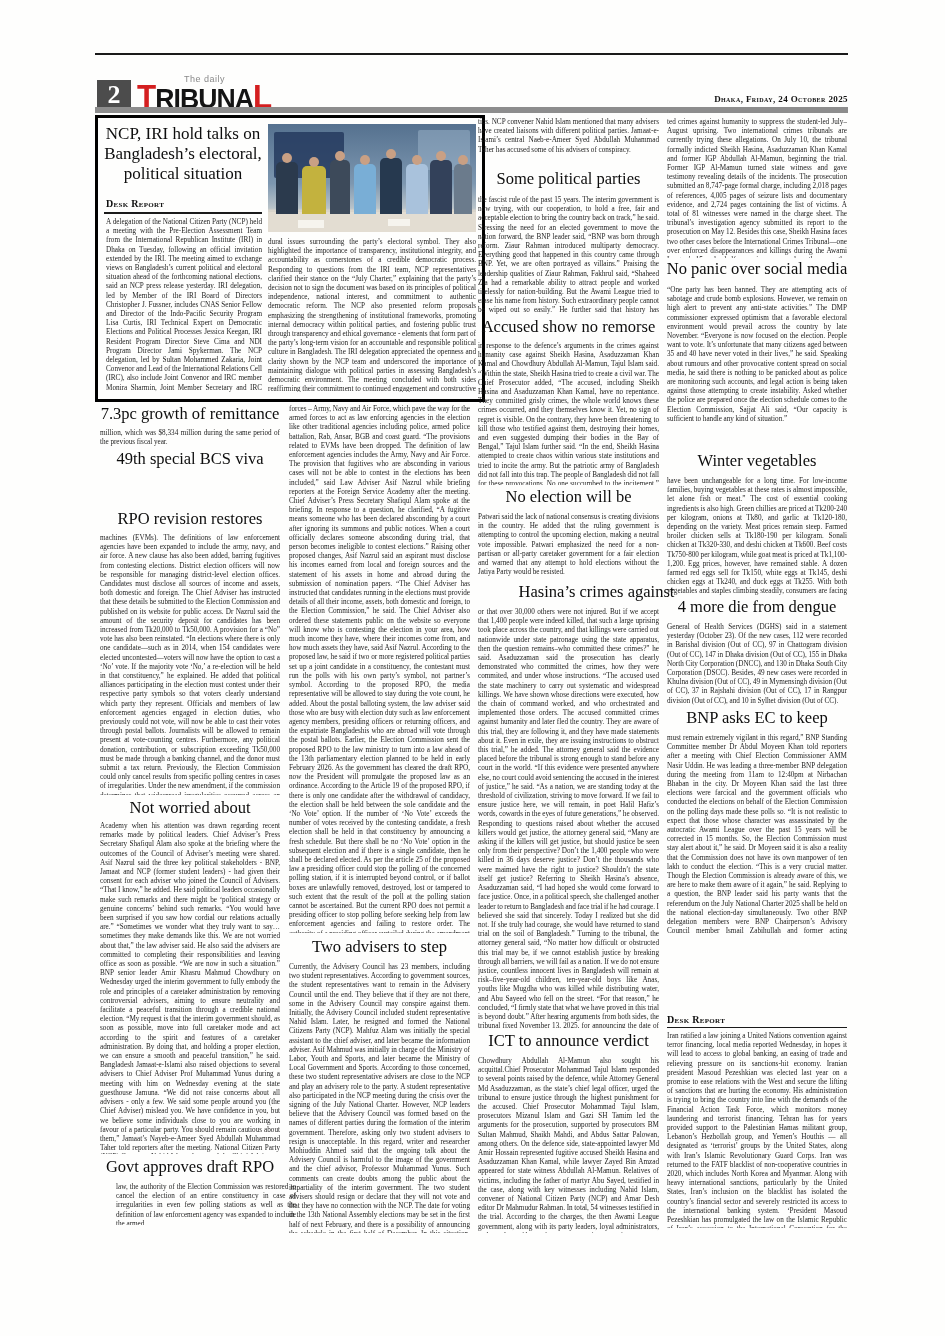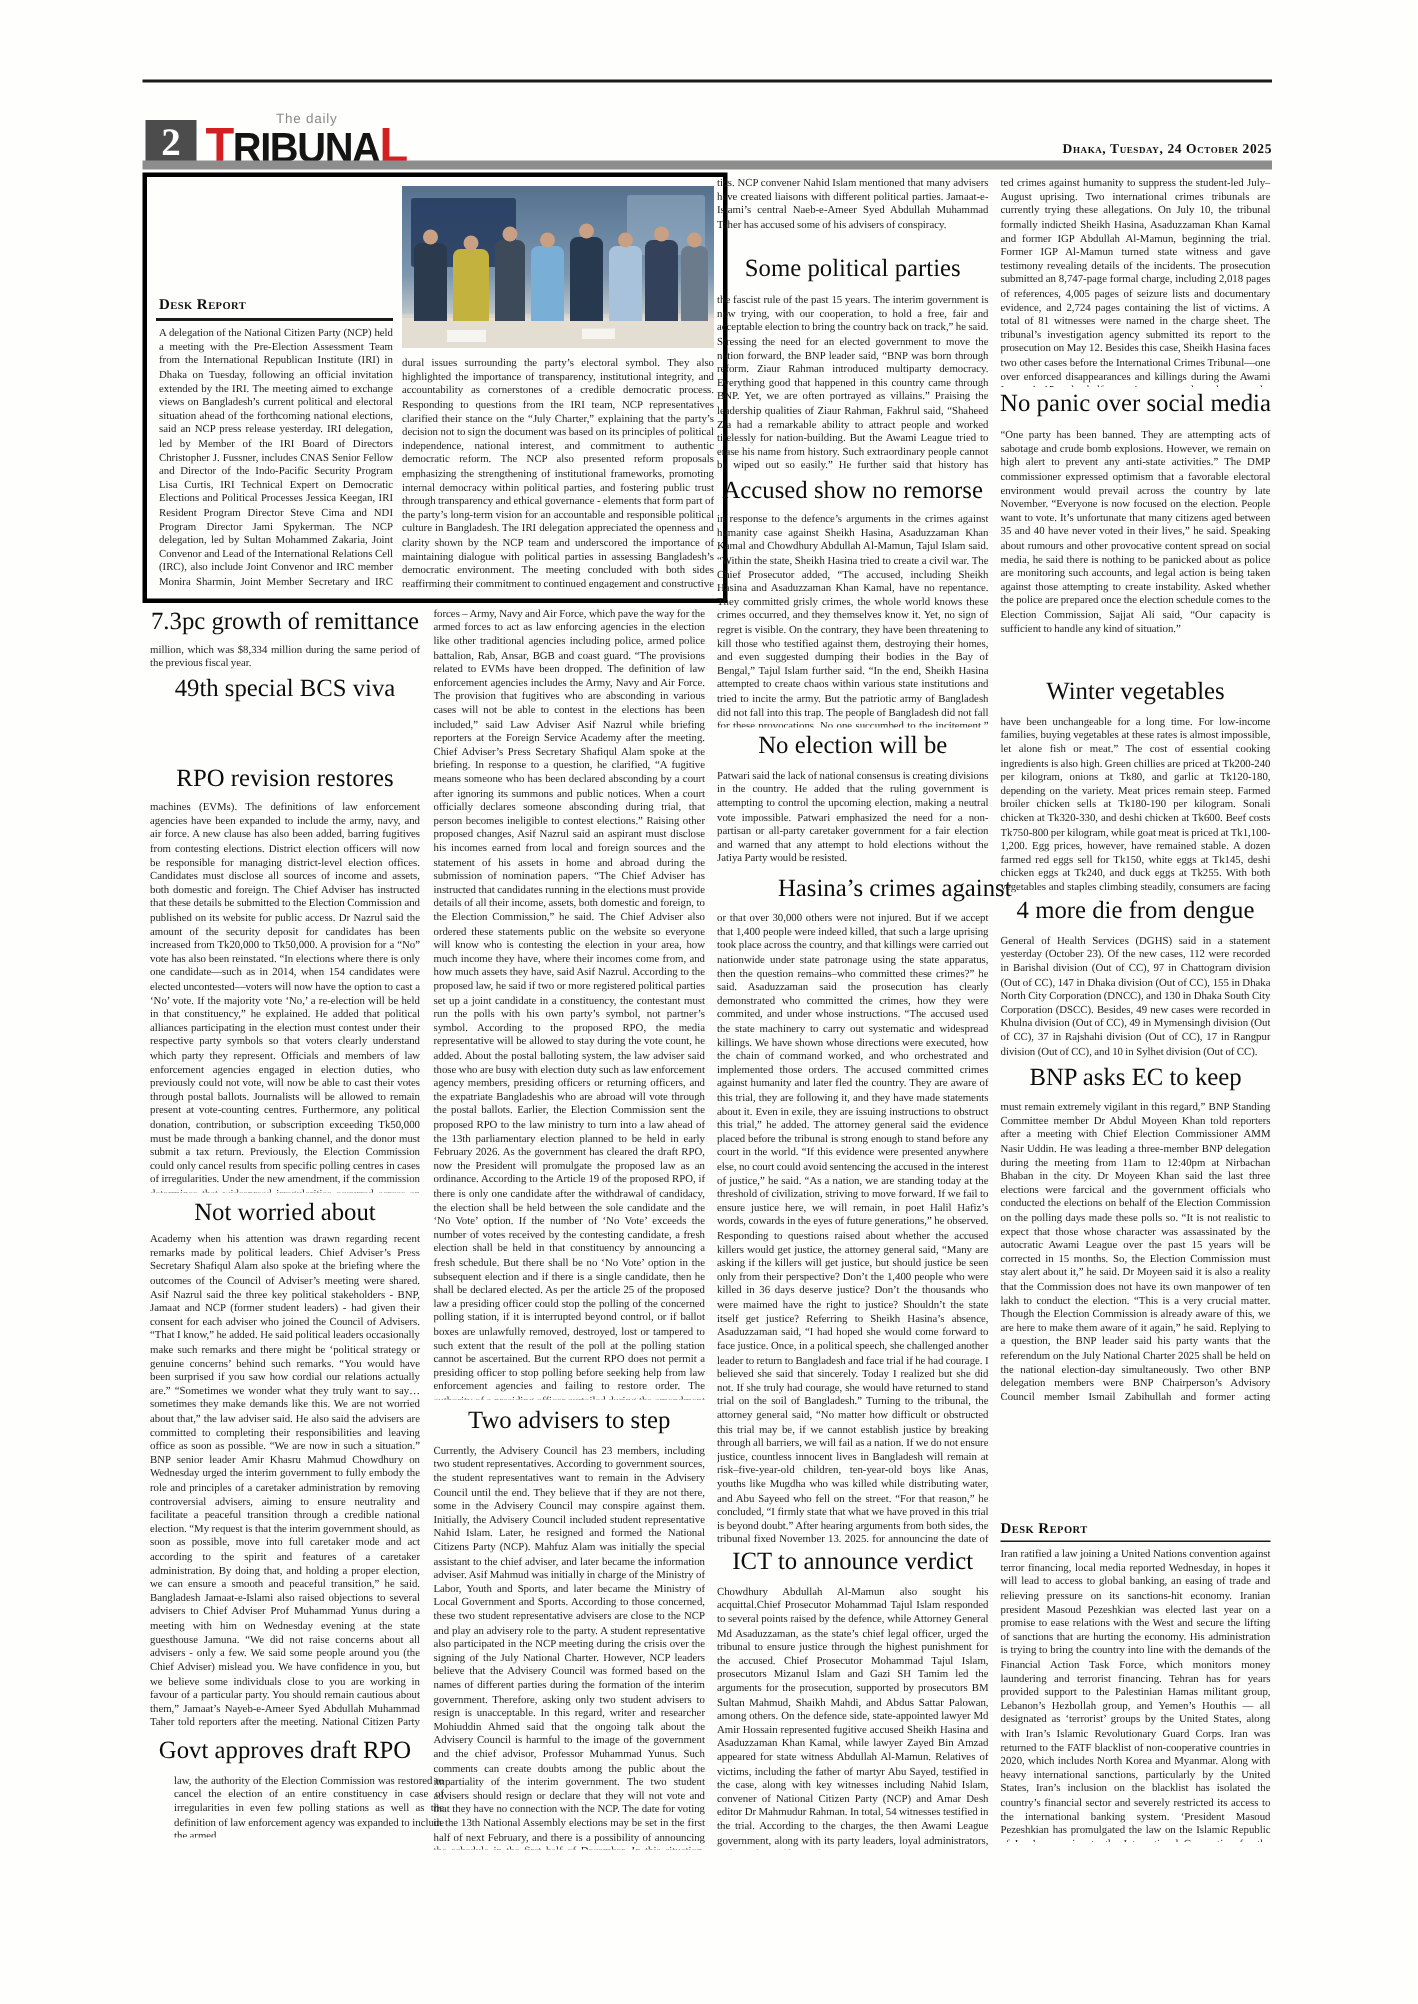--- a/index.html
+++ b/index.html
@@ -34,25 +34,26 @@
 
 <div class="page">
 
   <div class="rule" style="left:95px;top:53px;width:753px;height:2px;"></div>
 
   <div class="pagenum" style="left:97px;top:80px;width:34px;height:30px;">2</div>
 
   <div class="tagline" style="left:184px;top:74px;">The daily</div>
   <div class="masthead" style="left:137px;top:78px;"><span class="red">T</span><span class="blk">RIBUNA</span><span class="red">L</span></div>
 
-  <div class="dateline" style="left:548px;top:94px;width:300px;">Dhaka, Tuesday, 24 October 2025</div>
+  <div class="dateline" style="left:548px;top:94px;width:300px;">Dhaka, Friday, 24 October 2025</div>
 
   <div class="graybar" style="left:95px;top:107px;width:753px;height:6px;"></div>
 
   <div class="leadbox" style="left:95px;top:115px;width:384px;height:281px;">
+    <div class="leadhl" style="left:4px;top:6px;width:162px;">NCP, IRI hold talks on Bangladesh’s electoral, political situation</div>
     <div class="byline" style="left:8px;top:80px;">Desk Report</div>
     <div class="rule" style="left:6px;top:94px;width:158px;height:2px;"></div>
     <div class="bt" style="left:8px;top:100px;width:156px;height:174px;">A delegation of the National Citizen Party (NCP) held a meeting with the Pre-Election Assessment Team from the International Republican Institute (IRI) in Dhaka on Tuesday, following an official invitation extended by the IRI. The meeting aimed to exchange views on Bangladesh’s current political and electoral situation ahead of the forthcoming national elections, said an NCP press release yesterday. IRI delegation, led by Member of the IRI Board of Directors Christopher J. Fussner, includes CNAS Senior Fellow and Director of the Indo-Pacific Security Program Lisa Curtis, IRI Technical Expert on Democratic Elections and Political Processes Jessica Keegan, IRI Resident Program Director Steve Cima and NDI Program Director Jami Spykerman. The NCP delegation, led by Sultan Mohammed Zakaria, Joint Convenor and Lead of the International Relations Cell (IRC), also include Joint Convenor and IRC member Monira Sharmin, Joint Member Secretary and IRC Deputy Lead Alauddin Mohammad and Joint Member Secretary and IRC Member Tahsin Riaz. Discussions were held in a cordial and constructive environment, focusing on Bangladesh’s electoral and political landscape, particularly the role of the Election Commission and the government in ensuring a free and fair election. The NCP delegation shared detailed observations on the prevailing electoral atmosphere, raising concerns regarding proce-</div>
 
     <div class="photo" style="left:170px;top:6px;width:208px;height:108px;">
       <div class="panel" style="left:6px;top:8px;width:70px;height:46px;"></div>
       <div class="panel" style="left:150px;top:6px;width:52px;height:40px;opacity:.5;background:#9db6cc;"></div>
       <div class="tbl" style="left:0;bottom:0;width:100%;height:20px;"></div>
       <div class="paper" style="left:30px;bottom:4px;width:26px;height:8px;"></div>
       <div class="paper" style="left:120px;bottom:6px;width:22px;height:7px;"></div>

